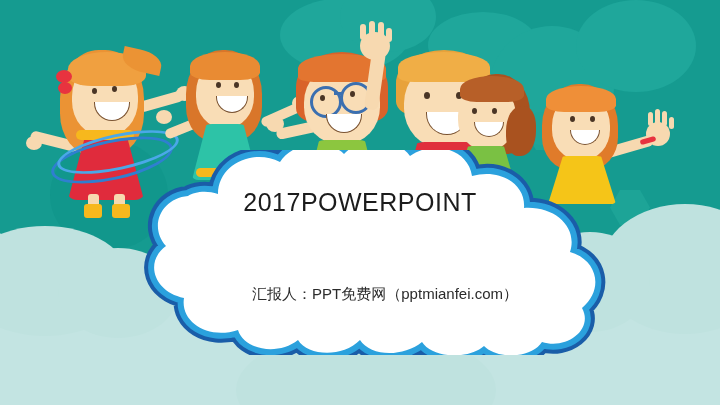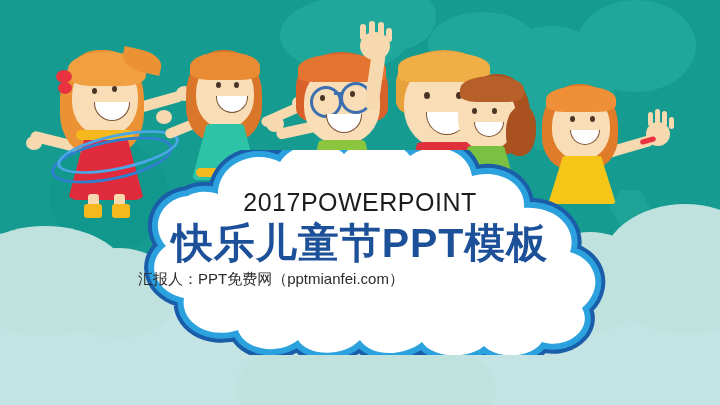--- a/index.html
+++ b/index.html
@@ -53,22 +53,22 @@
   .txt{position:absolute;text-align:center;white-space:nowrap;}
   #eyebrow{
     left:0;top:188px;width:720px;font-size:25px;color:#1c1c1c;
     letter-spacing:.5px;font-weight:400;
   }
   #maintitle{
     left:0;top:216px;width:720px;font-size:41px;color:#1c5099;
     font-weight:bold;letter-spacing:1px;
   }
   #subline{
-    left:138px;top:270px;width:380px;font-size:15px;color:#2b2b2b;
-    text-align:left;
+    left:138px;top:285px;width:380px;font-size:15px;color:#2b2b2b;
+    text-align:right;
   }
   #mentor{
     left:556px;top:283px;font-size:15px;color:#2b2b2b;text-align:left;
   }
 </style>
 </head>
 <body>
 
 <div id="slide">
 
@@ -240,16 +240,15 @@
           C 98 42, 110 40, 122 44
           Z"></path>
       </defs>
       <use href="#cloudpath" fill="#ffffff" stroke="#1a5da8" stroke-width="20" stroke-linejoin="round"></use>
       <use href="#cloudpath" fill="#ffffff" stroke="#2ba1dd" stroke-width="12" stroke-linejoin="round"></use>
       <use href="#cloudpath" fill="#ffffff"></use>
     </svg>
   </div>
 
   <div class="txt" id="eyebrow">2017POWERPOINT</div>
-  <div class="txt" id="maintitle">快乐儿童节PPT模板</div>
   <div class="txt" id="subline">汇报人：PPT免费网（pptmianfei.com）</div>
 
 </div>
 
 </body></html>

